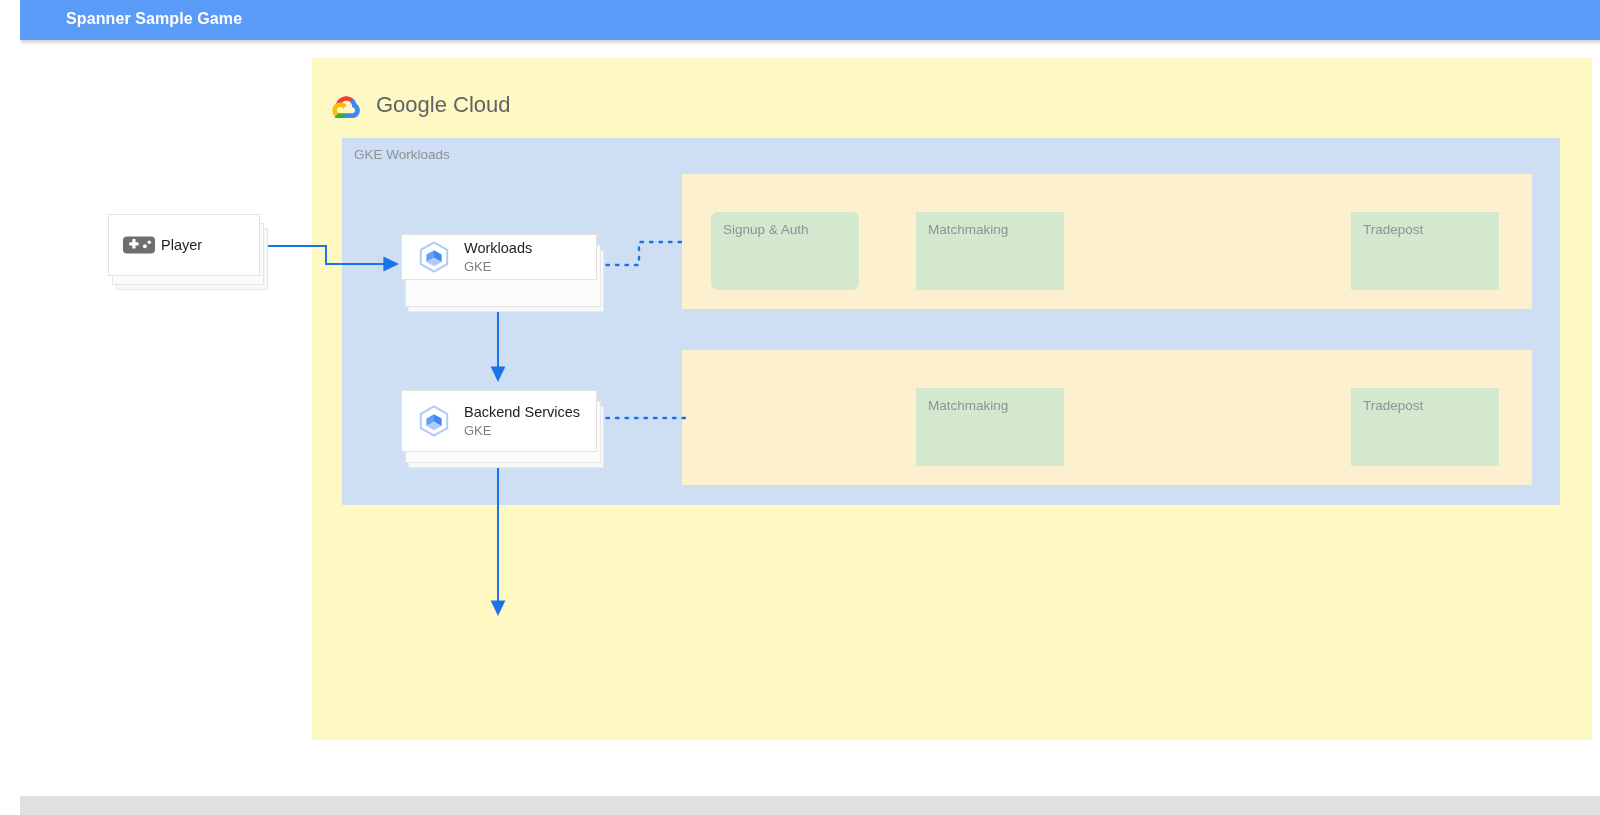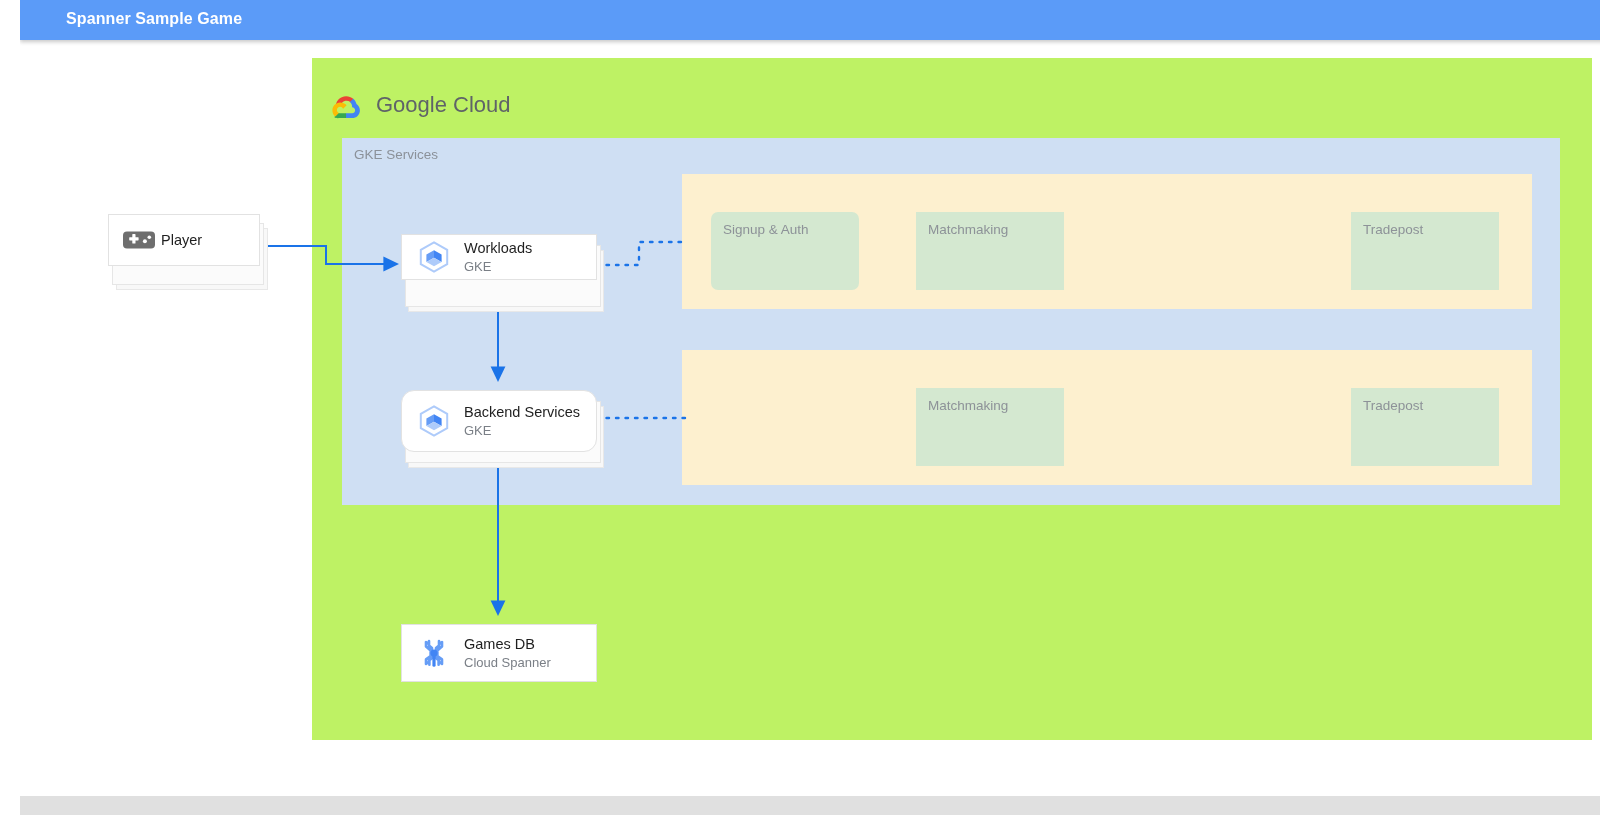--- a/index.html
+++ b/index.html
@@ -33,21 +33,21 @@
     color: #ffffff;
     letter-spacing: 0.1px;
     white-space: nowrap;
   }
 
   
   #diagram-panel {
     position: absolute;
     left: 292px; top: 58px;
     width: 1280px; height: 682px;
-    background: #bef264;
+    background: #fef9c3;
   }
 
   
   #gc-brand {
     position: absolute;
     left: 18px; top: 34px;
     width: 260px; height: 38px;
   }
   #gc-logo {
     position: absolute;
@@ -154,32 +154,32 @@
     top: 50%;
     transform: translateY(-50%);
     font-size: 14.5px;
     color: #1f1f1f;
     white-space: nowrap;
   }
 
   
   #player-shadow-2 { left: 96px; top: 228px; width: 152px; height: 62px; }
   #player-shadow-1 { left: 92px; top: 223px; width: 152px; height: 62px; }
-  #player-card     { left: 88px; top: 214px; width: 152px; height: 52px; }
+  #player-card     { left: 88px; top: 214px; width: 152px; height: 62px; }
   #player-icon     { left: 12px; }
 
   
   #wl-shadow-2 { left: 388px; top: 250px; width: 196px; height: 62px; }
   #wl-shadow-1 { left: 385px; top: 245px; width: 196px; height: 62px; }
   #wl-card     { left: 381px; top: 234px; width: 196px; height: 46px; }
 
   
   #bs-shadow-2 { left: 388px; top: 406px; width: 196px; height: 62px; }
   #bs-shadow-1 { left: 385px; top: 401px; width: 196px; height: 62px; }
-  #bs-card     { left: 381px; top: 390px; width: 196px; height: 62px; border-radius: 13px; }
+  #bs-card     { left: 381px; top: 390px; width: 196px; height: 62px; }
 
   
   #db-card     { left: 381px; top: 624px; width: 196px; height: 58px; }
 
   
   #edges {
     position: absolute;
     left: 0; top: 0;
     width: 1600px; height: 815px;
     pointer-events: none;
@@ -211,21 +211,21 @@
         <path d="M10.1 24.1 L16.1 24.1 L16.1 19.3 L10.1 19.3 C9.7 19.3 9.3 19.2 8.9 19.0 L8.1 19.3 L4.7 22.6 L4.4 23.3 C5.9 24.4 7.9 24.1 10.1 24.1 Z" fill="#34a853"></path>
         <path d="M10.1 8.6 C5.8 8.7 2.4 12.2 2.4 16.4 C2.4 18.9 3.6 21.1 5.4 22.6 L8.9 19.0 C7.7 18.5 6.9 17.3 6.9 16.0 C6.9 14.2 8.3 12.8 10.1 12.8 C11.4 12.8 12.6 13.6 13.1 14.8 L16.6 11.3 C15.1 9.6 12.7 8.6 10.1 8.6 Z" fill="#fbbc05"></path>
       </svg>
       <div id="gc-wordmark">
         <span class="g1">Google</span>
         <span class="g2">Cloud</span>
       </div>
     </div>
 
     <div id="gke-zone">
-      <div id="gke-zone-label">GKE Services</div>
+      <div id="gke-zone-label">GKE Workloads</div>
 
       <div id="svc-group-top" class="svc-group">
         <div class="svc-box svc-c0">
           <div class="svc-box-label">Signup &amp; Auth</div>
         </div>
         <div class="svc-box svc-c1">
           <div class="svc-box-label">Matchmaking</div>
         </div>
         <div class="svc-box svc-c3">
           <div class="svc-box-label">Tradepost</div>
@@ -297,28 +297,16 @@
       <path d="M18 11.2 L25.6 15.4 L25.6 23.0 L18 18.8 Z" fill="#4285f4"></path>
       <path d="M18 11.2 L10.4 15.4 L10.4 23.0 L18 18.8 Z" fill="#669df6"></path>
       <path d="M10.4 23.0 L18 18.8 L25.6 23.0 L18 27.2 Z" fill="#aecbfa"></path>
     </svg>
     <div class="node-text">
       <div class="node-title">Backend Services</div>
       <div class="node-sub">GKE</div>
     </div>
   </div>
 
-  <div id="db-card" class="node-card">
-    <svg class="node-icon" viewBox="0 0 36 36">
-      <path d="M13.0 6.0 L13.0 10.6 L16.0 13.0 L16.0 15.8 L13.0 13.6 L13.0 9.2 L10.0 7.0 L10.0 11.6 L14.6 15.6 L14.6 21.0 L10.0 24.4 L10.0 29.0 L13.0 26.8 L13.0 22.4 L16.2 20.2 L16.2 23.0 L13.4 25.2 L13.4 29.8" fill="none" stroke="#669df6" stroke-width="2.6" stroke-linecap="round" stroke-linejoin="round"></path>
-      <path d="M23.0 6.0 L23.0 10.6 L20.0 13.0 L20.0 15.8 L23.0 13.6 L23.0 9.2 L26.0 7.0 L26.0 11.6 L21.4 15.6 L21.4 21.0 L26.0 24.4 L26.0 29.0 L23.0 26.8 L23.0 22.4 L19.8 20.2 L19.8 23.0 L22.6 25.2 L22.6 29.8" fill="none" stroke="#669df6" stroke-width="2.6" stroke-linecap="round" stroke-linejoin="round"></path>
-      <circle cx="18" cy="18" r="3.6" fill="#4285f4"></circle>
-      <path d="M18 21.2 L18 30.2" stroke="#4285f4" stroke-width="3.2" stroke-linecap="round"></path>
-    </svg>
-    <div class="node-text">
-      <div class="node-title">Games DB</div>
-      <div class="node-sub">Cloud Spanner</div>
-    </div>
-  </div>
 
   <div id="bottom-strip"></div>
 
 </div>
 
 </body></html>

